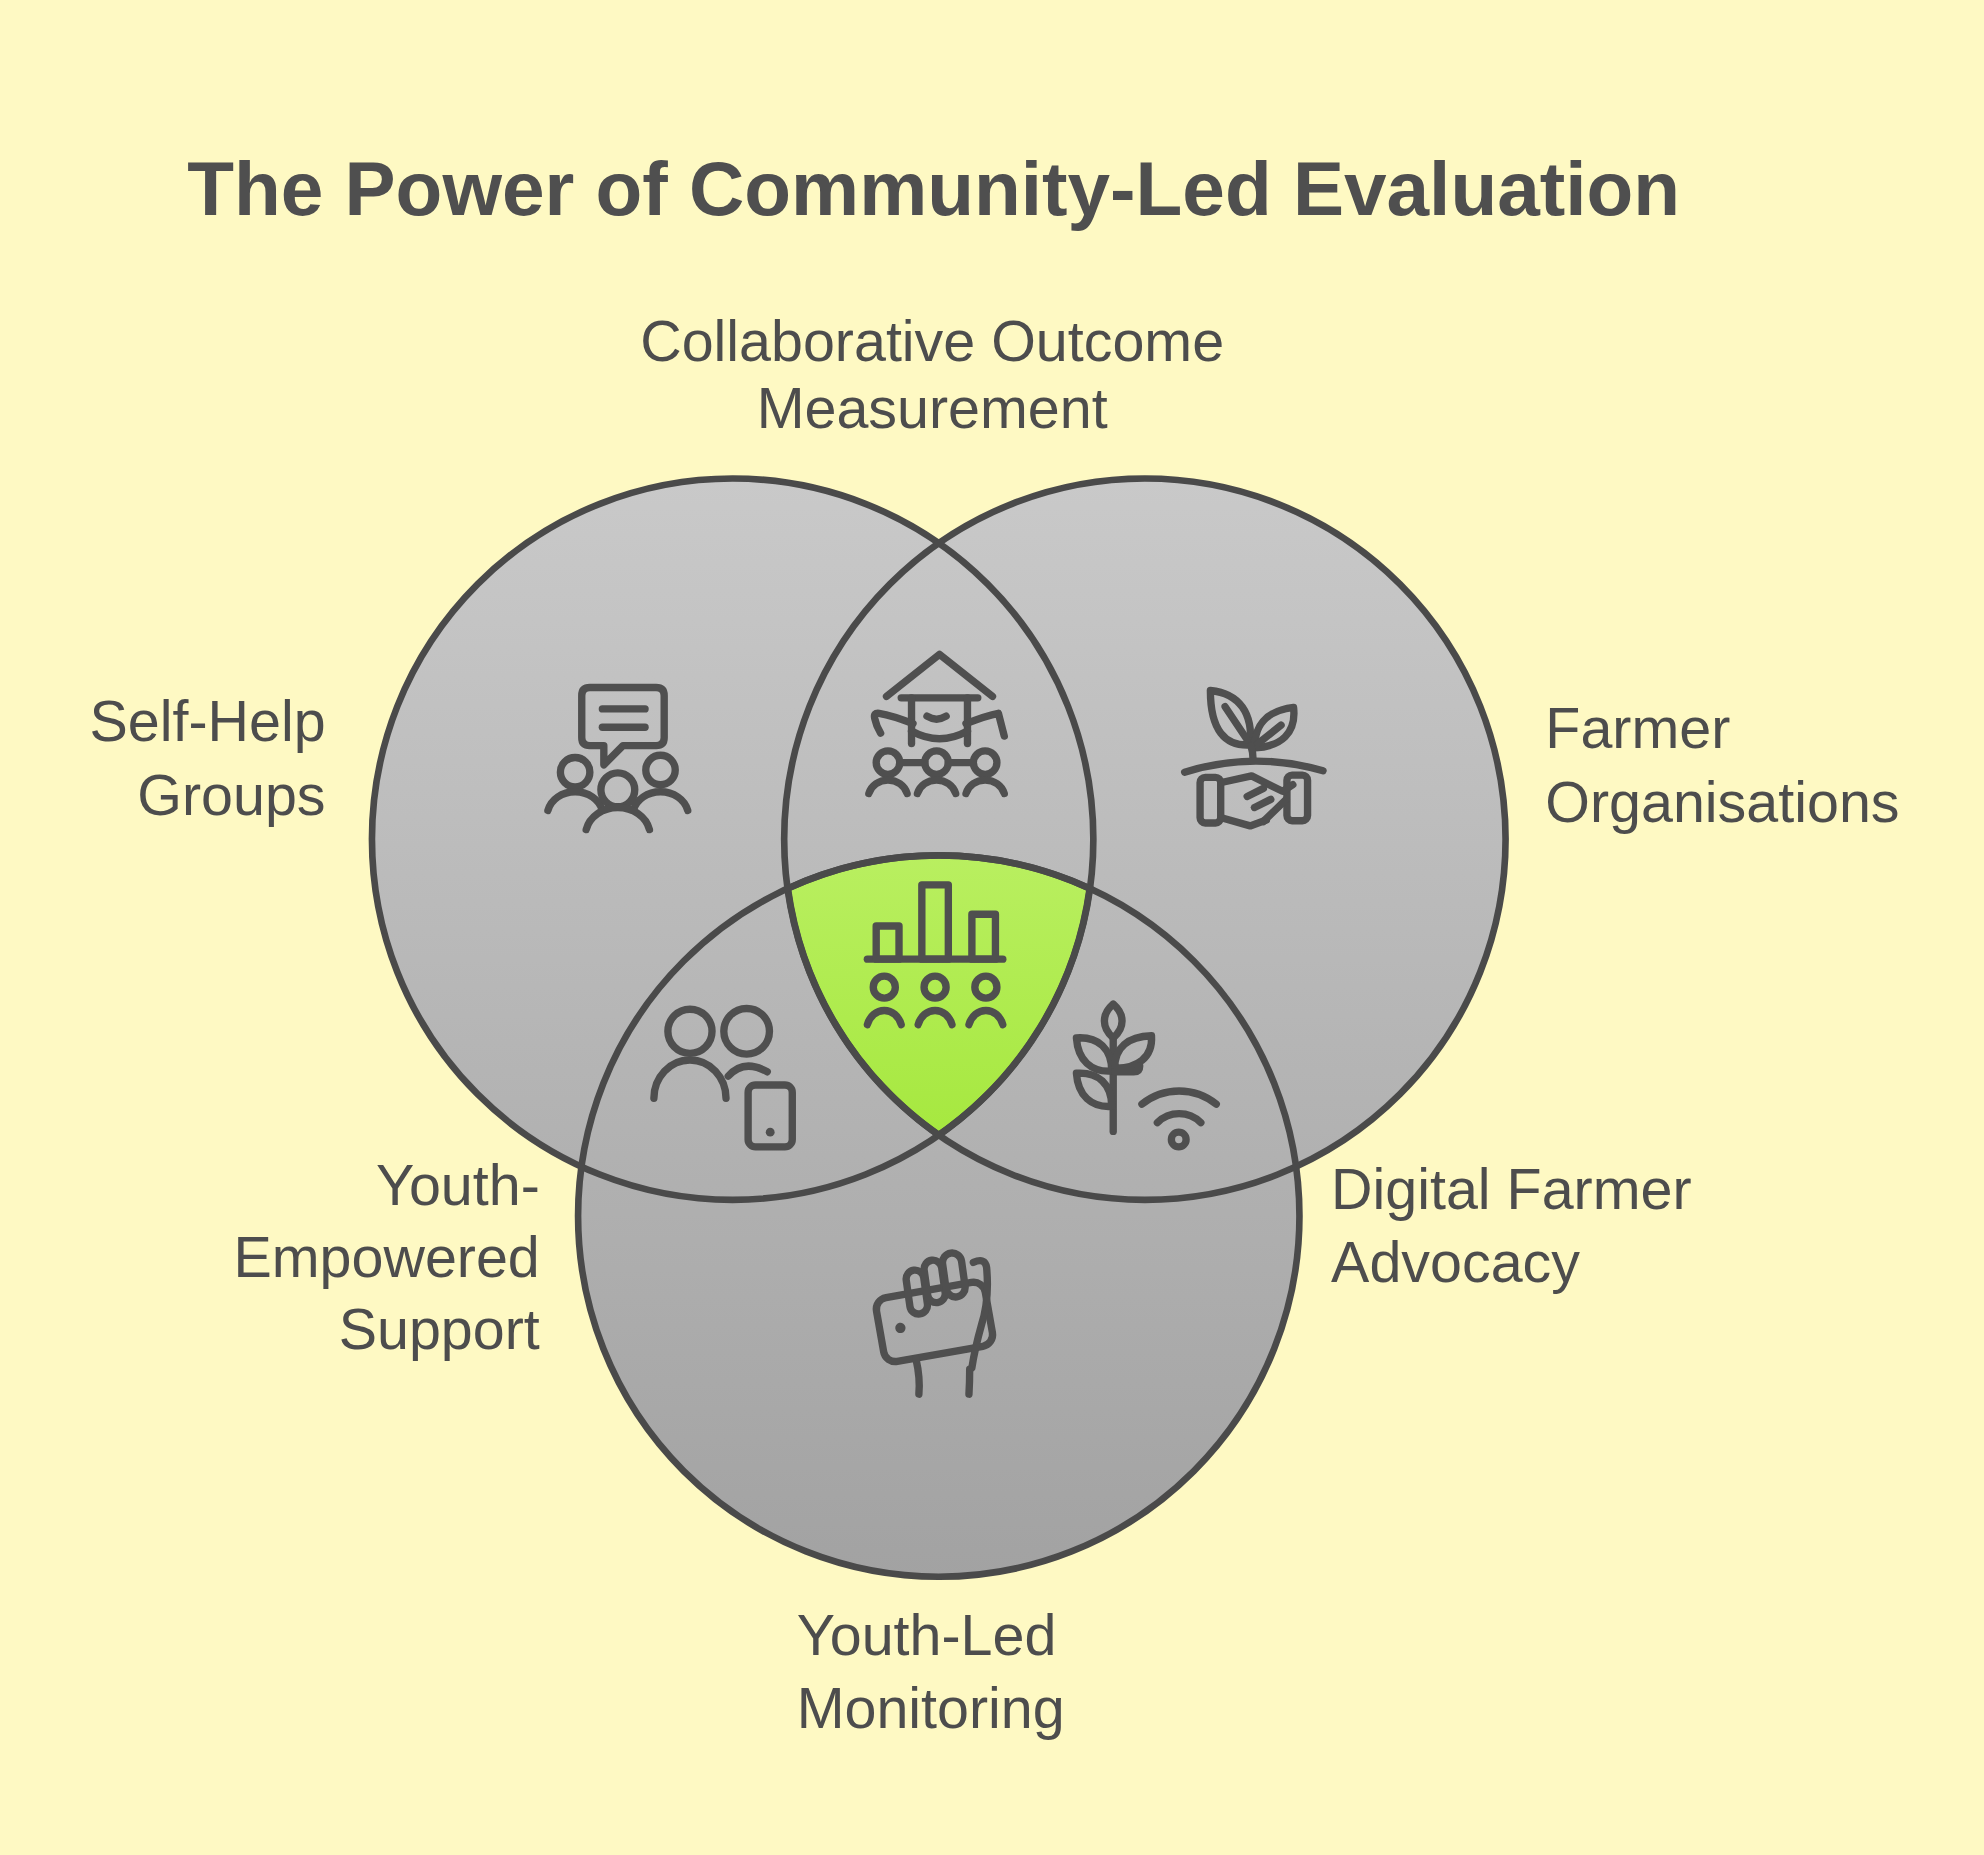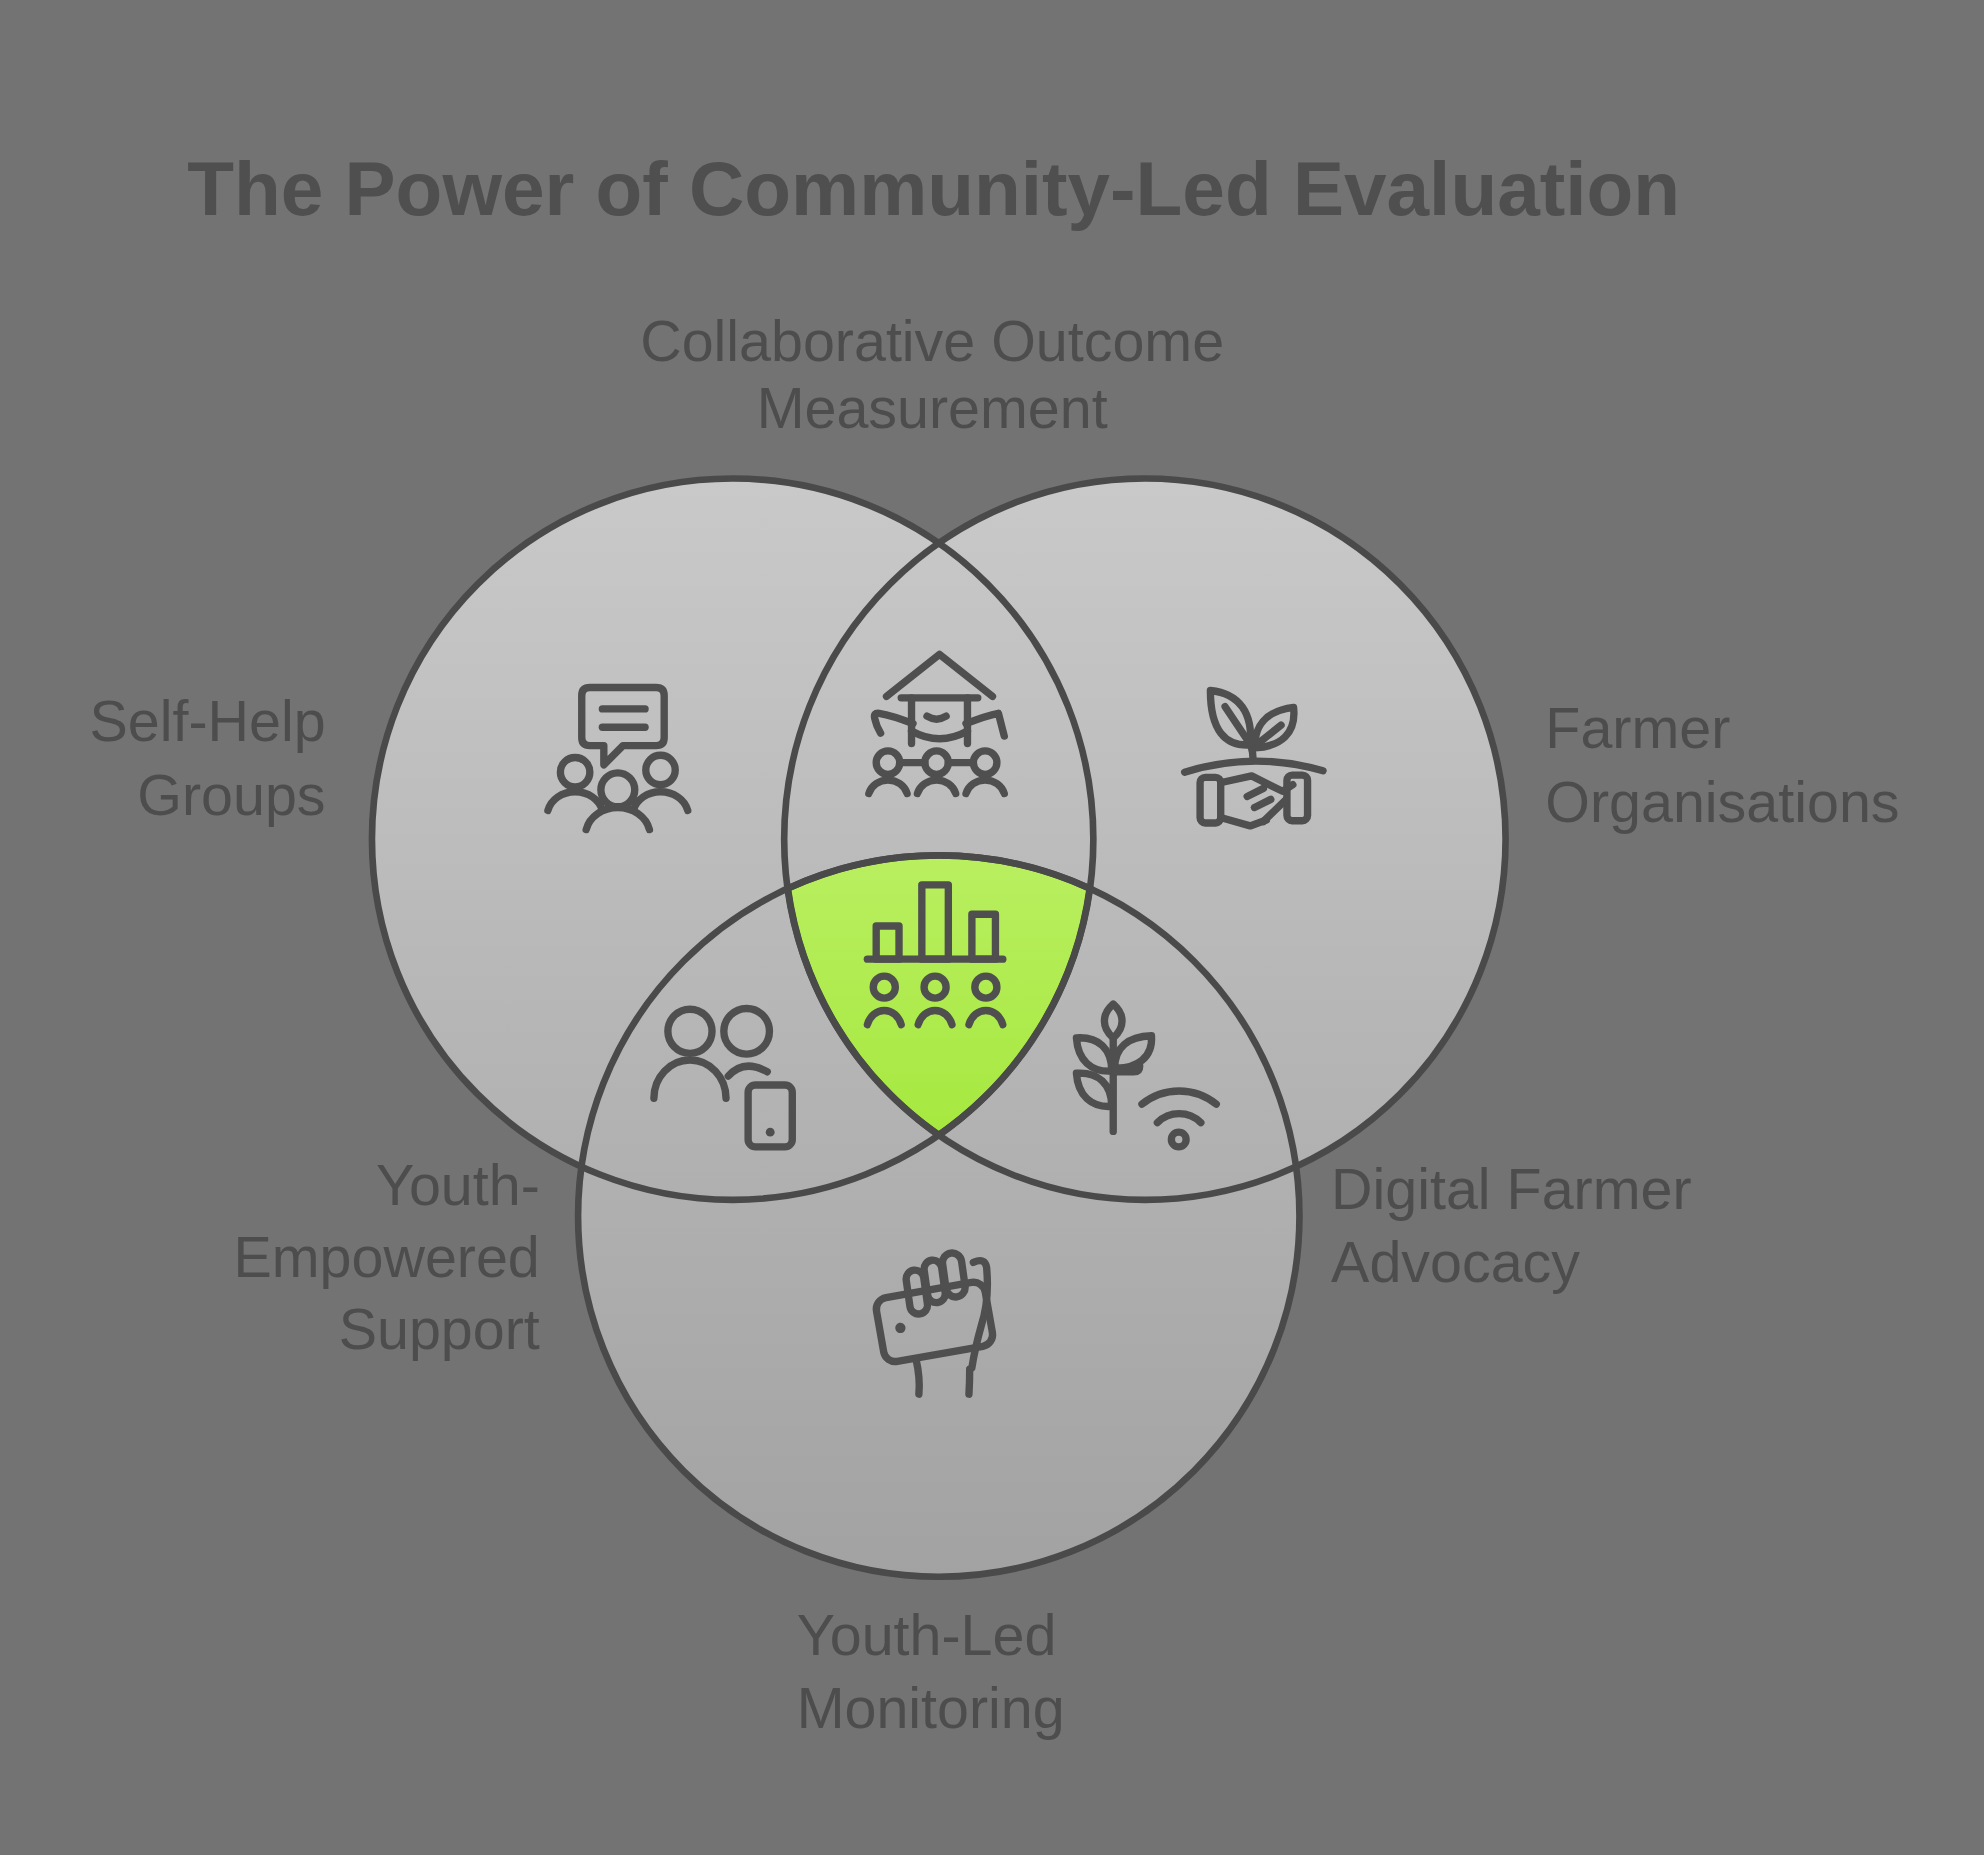--- a/index.html
+++ b/index.html
@@ -1,16 +1,16 @@
 <!DOCTYPE html>
 <html style="font-size:11.8px"><head>
 <meta charset="utf-8">
 <style>
   html,body{margin:0;padding:0;background:#ffffff;}
-  .stage{position:relative;width:1985px;height:1855px;background:#737373;overflow:hidden;
+  .stage{position:relative;width:1985px;height:1855px;background:#fef9c3;overflow:hidden;
          font-family:"Liberation Sans", sans-serif;}
   svg{position:absolute;left:0;top:0;}
   text{font-family:"Liberation Sans", sans-serif;fill:#4d4d4d;}
   .title-text{font-size:104px;font-weight:bold;fill:#4f4f4f;}
   .label-text{font-size:78px;font-weight:400;}
   .circle-fill{stroke:none;}
   .circle-outline{fill:none;stroke:#4a4a4a;stroke-width:9;}
   .icon{fill:none;stroke:#4f4f4f;stroke-width:10;stroke-linecap:round;stroke-linejoin:round;}
   .icon-fill{fill:#4f4f4f;stroke:none;}
 </style>

